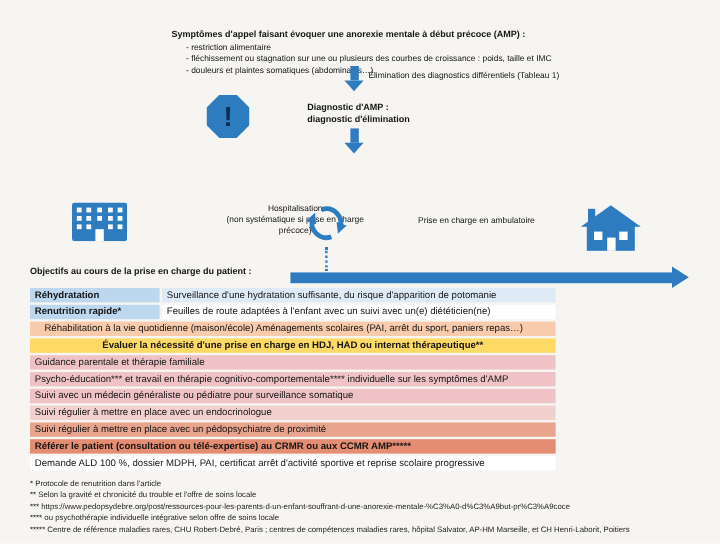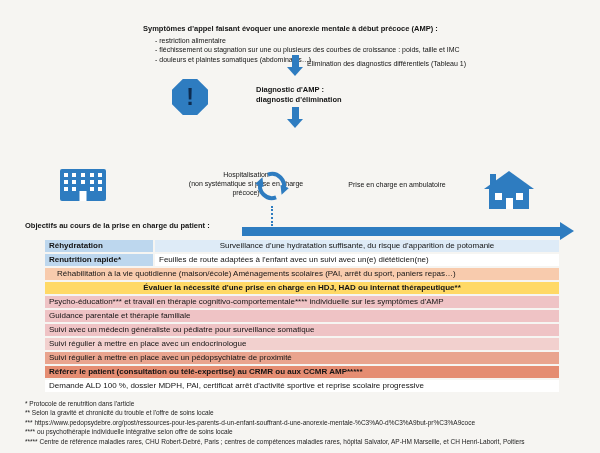--- a/index.html
+++ b/index.html
@@ -40,29 +40,29 @@
 
   
   .hosp-text{left:187px;top:170px;width:118px;text-align:center;font-size:7px;line-height:9px;}
   .ambu-text{left:332px;top:181px;width:130px;text-align:center;font-size:7px;}
   .dotted-connector{left:271px;top:206px;height:20px;border-left:2px dotted var(--blue);}
 
   
   .objectives-heading{left:25px;top:221px;font-size:7.5px;font-weight:bold;}
   .objectives-arrow{left:242px;top:222px;}
 
-  .rows{left:25px;top:240px;width:514px;margin-left:20px;}
+  .rows{left:25px;top:240px;width:438px;}
   .row{display:flex;height:12px;margin-bottom:2px;font-size:8px;line-height:12px;}
   .cell{padding:0 4px;white-space:nowrap;overflow:hidden;}
   .label-cell{width:100px;flex:none;font-weight:bold;margin-right:2px;}
   .desc-cell{flex:1;}
   .full-cell{flex:1;}
   .center{text-align:center;}
   .bg-blue{background:#BDD7EE;}
-  .bg-paleblue{background:#DEEBF7;text-align:center;}
+  .bg-paleblue{background:#DEEBF7;}
   .bg-white{background:#ffffff;}
   .bg-tan{background:#F8CBAD;padding-left:12px;}
   .bg-yellow{background:#FFD966;}
   .bg-pink{background:#EFC3C5;}
   .bg-pink2{background:#F2D0CE;}
   .bg-salmon{background:#E9A48E;}
   .bg-red{background:#E58D72;}
 
   
   .footnotes{left:25px;top:399px;width:560px;font-size:6.5px;line-height:9.4px;color:#222;}
@@ -166,24 +166,24 @@
       <div class="cell label-cell bg-blue">Renutrition rapide*</div>
       <div class="cell desc-cell bg-white">Feuilles de route adaptées à l'enfant avec un suivi avec un(e) diététicien(ne)</div>
     </div>
     <div class="row">
       <div class="cell full-cell bg-tan">Réhabilitation à la vie quotidienne (maison/école) Aménagements scolaires (PAI, arrêt du sport, paniers repas…)</div>
     </div>
     <div class="row">
       <div class="cell full-cell bg-yellow center bold">Évaluer la nécessité d'une prise en charge en HDJ, HAD ou internat thérapeutique**</div>
     </div>
     <div class="row">
+      <div class="cell full-cell bg-pink">Guidance parentale et thérapie familiale</div>
+    </div>
+    <div class="row">
       <div class="cell full-cell bg-pink">Psycho-éducation*** et travail en thérapie cognitivo-comportementale**** individuelle sur les symptômes d'AMP</div>
-    </div>
-    <div class="row">
-      <div class="cell full-cell bg-pink">Guidance parentale et thérapie familiale</div>
     </div>
     <div class="row">
       <div class="cell full-cell bg-pink">Suivi avec un médecin généraliste ou pédiatre pour surveillance somatique</div>
     </div>
     <div class="row">
       <div class="cell full-cell bg-pink2">Suivi régulier à mettre en place avec un endocrinologue</div>
     </div>
     <div class="row">
       <div class="cell full-cell bg-salmon">Suivi régulier à mettre en place avec un pédopsychiatre de proximité</div>
     </div>

